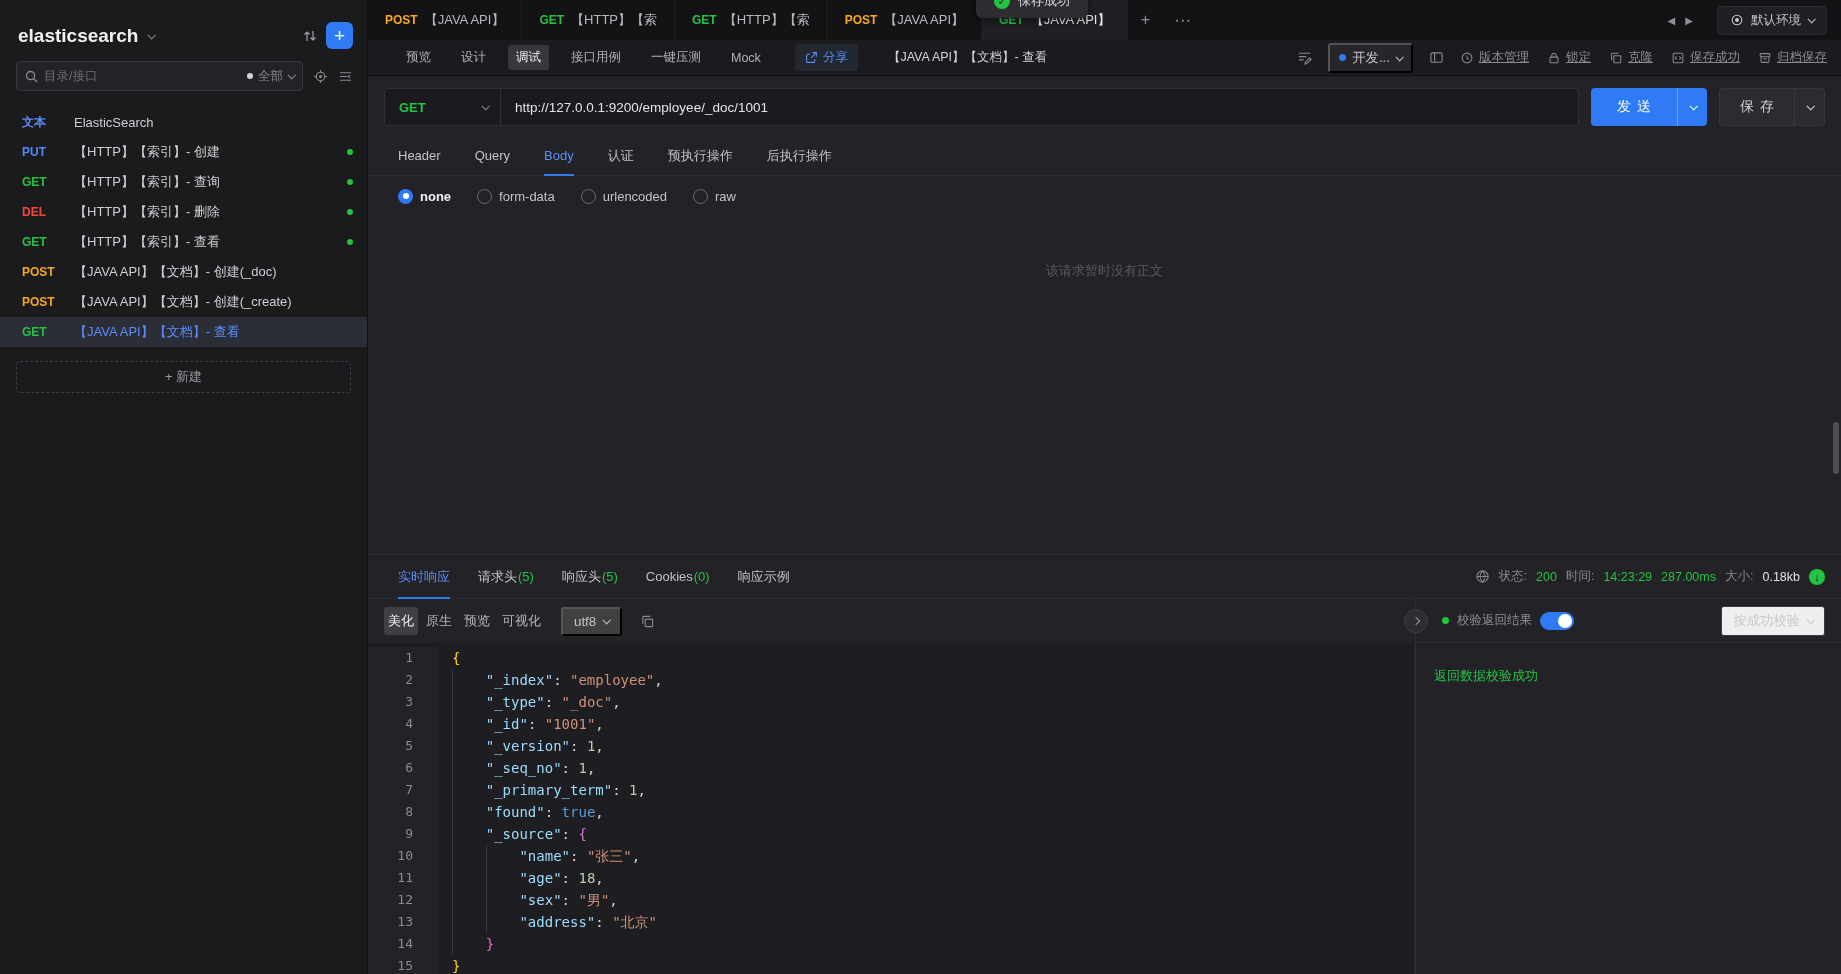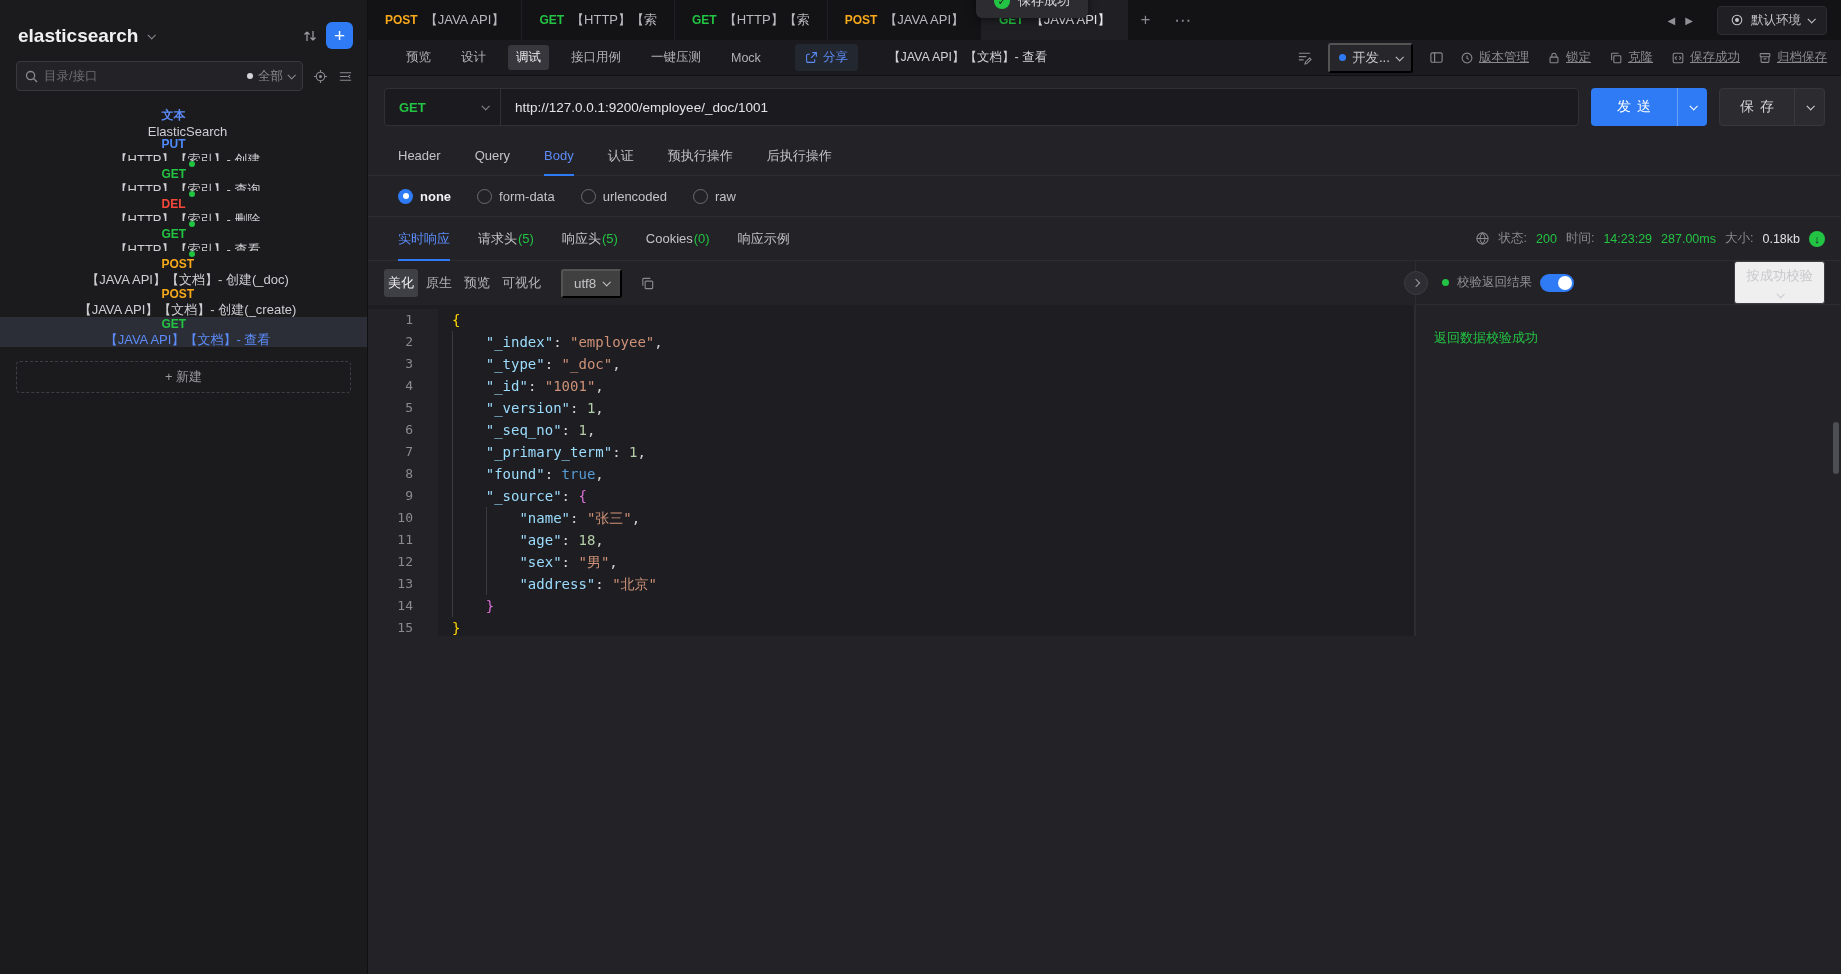--- a/index.html
+++ b/index.html
@@ -17,21 +17,21 @@
   .icon-btn { background:none; border:none; color:#9a9a9e; cursor:pointer; display:flex; align-items:center; }
   .sb-plus { width:27px; height:27px; border-radius:6px; background:#2f7bf6; color:#fff;
     font-size:19px; line-height:25px; text-align:center; border:none; }
   .sb-search-row { display:flex; align-items:center; gap:10px; padding:0 14px 10px 16px; }
   .search-box { flex:1; height:30px; background:#232327; border:1px solid #38383d; border-radius:4px;
     display:flex; align-items:center; padding:0 8px; gap:6px; color:#6d6d72; }
   .search-ph { flex:1; font-size:12.5px; }
   .search-all { display:flex; align-items:center; gap:5px; color:#8a8a8e; font-size:12.5px; }
   .dot-w { width:6px; height:6px; border-radius:50%; background:#d5d5d8; display:inline-block; }
   .sb-list { margin-top:6px; }
-  .sb-item { display:flex; align-items:center; height:30px; padding:0 14px 0 22px; cursor:pointer;flex-direction:column; }
+  .sb-item { display:flex; align-items:center; height:30px; padding:0 14px 0 22px; cursor:pointer; }
   .sb-item.selected { background:#2b2e37; }
   .sb-method { width:52px; flex:none; font-weight:bold; font-size:12px; }
   .sb-label { flex:1; color:#cfcfd3; font-size:13px; white-space:nowrap; overflow:hidden; }
   .sb-item.selected .sb-label { color:#5c8cf9; }
   .sb-dot { width:6px; height:6px; border-radius:50%; background:#23c343; flex:none; margin-left:8px; }
   .sb-new { margin:14px 16px 0 16px; height:32px; border:1px dashed #3e3e44; border-radius:4px;
     background:none; color:#9a9a9e; font-size:13px; cursor:pointer; }
 
   
   .main { flex:1; min-width:0; display:flex; flex-direction:column; position:relative; }
@@ -140,21 +140,21 @@
     gap:8px; padding:0 16px 0 26px; position:relative; }
   .collapse-btn { position:absolute; left:-12px; top:10px; width:24px; height:24px; border-radius:50%;
     background:#2d2d33; border:1px solid #3c3c43; color:#9a9a9e; display:flex; align-items:center;
     justify-content:center; cursor:pointer; }
   .dot-green { width:7px; height:7px; border-radius:50%; background:#23c343; flex:none; }
   .vr-label { color:#8f8f94; font-size:12.5px; }
   .toggle { width:34px; height:18px; border-radius:9px; background:#2f7bf6; position:relative; cursor:pointer; flex:none; }
   .toggle::after { content:''; position:absolute; top:2px; right:2px; width:14px; height:14px;
     border-radius:50%; background:#fff; }
   .vr-mode { margin-left:auto; display:flex; align-items:center; gap:7px; border:1px solid #3c3c43;
-    border-radius:3px; padding:5px 11px; color:#c9c9cd; cursor:pointer;flex-direction:column; }
+    border-radius:3px; padding:5px 11px; color:#c9c9cd; cursor:pointer; }
   .vr-body { padding:24px 18px; color:#23c343; font-size:13px; }
 
   .chev { width:6px; height:6px; border-right:1.4px solid currentColor; border-bottom:1.4px solid currentColor;
     display:inline-block; transform:rotate(45deg) translateY(-1px); }
   .chev-r { transform:rotate(-45deg); }
 
   .win-scroll { position:fixed; right:0; top:0; width:10px; height:974px; }
   .win-thumb { position:absolute; right:2px; top:422px; width:6px; height:52px; border-radius:3px; background:#4d4d54; }
 
   svg { display:block; }
@@ -423,20 +423,21 @@
           <div class="bt-item">
             <span class="radio"></span>
             <span>urlencoded</span>
           </div>
           <div class="bt-item">
             <span class="radio"></span>
             <span>raw</span>
           </div>
         </div>
 
+      <div class="body-empty">该请求暂时没有正文</div>
 
       <div class="resp">
         <div class="resp-header">
           <div id="resp-tabs" style="display:flex;align-items:stretch;">
               <div class="resp-tab active">
                 <span>实时响应</span>
               </div>
               <div class="resp-tab">
                 <span>请求头</span>
                 <span class="cnt">(5)</span>

